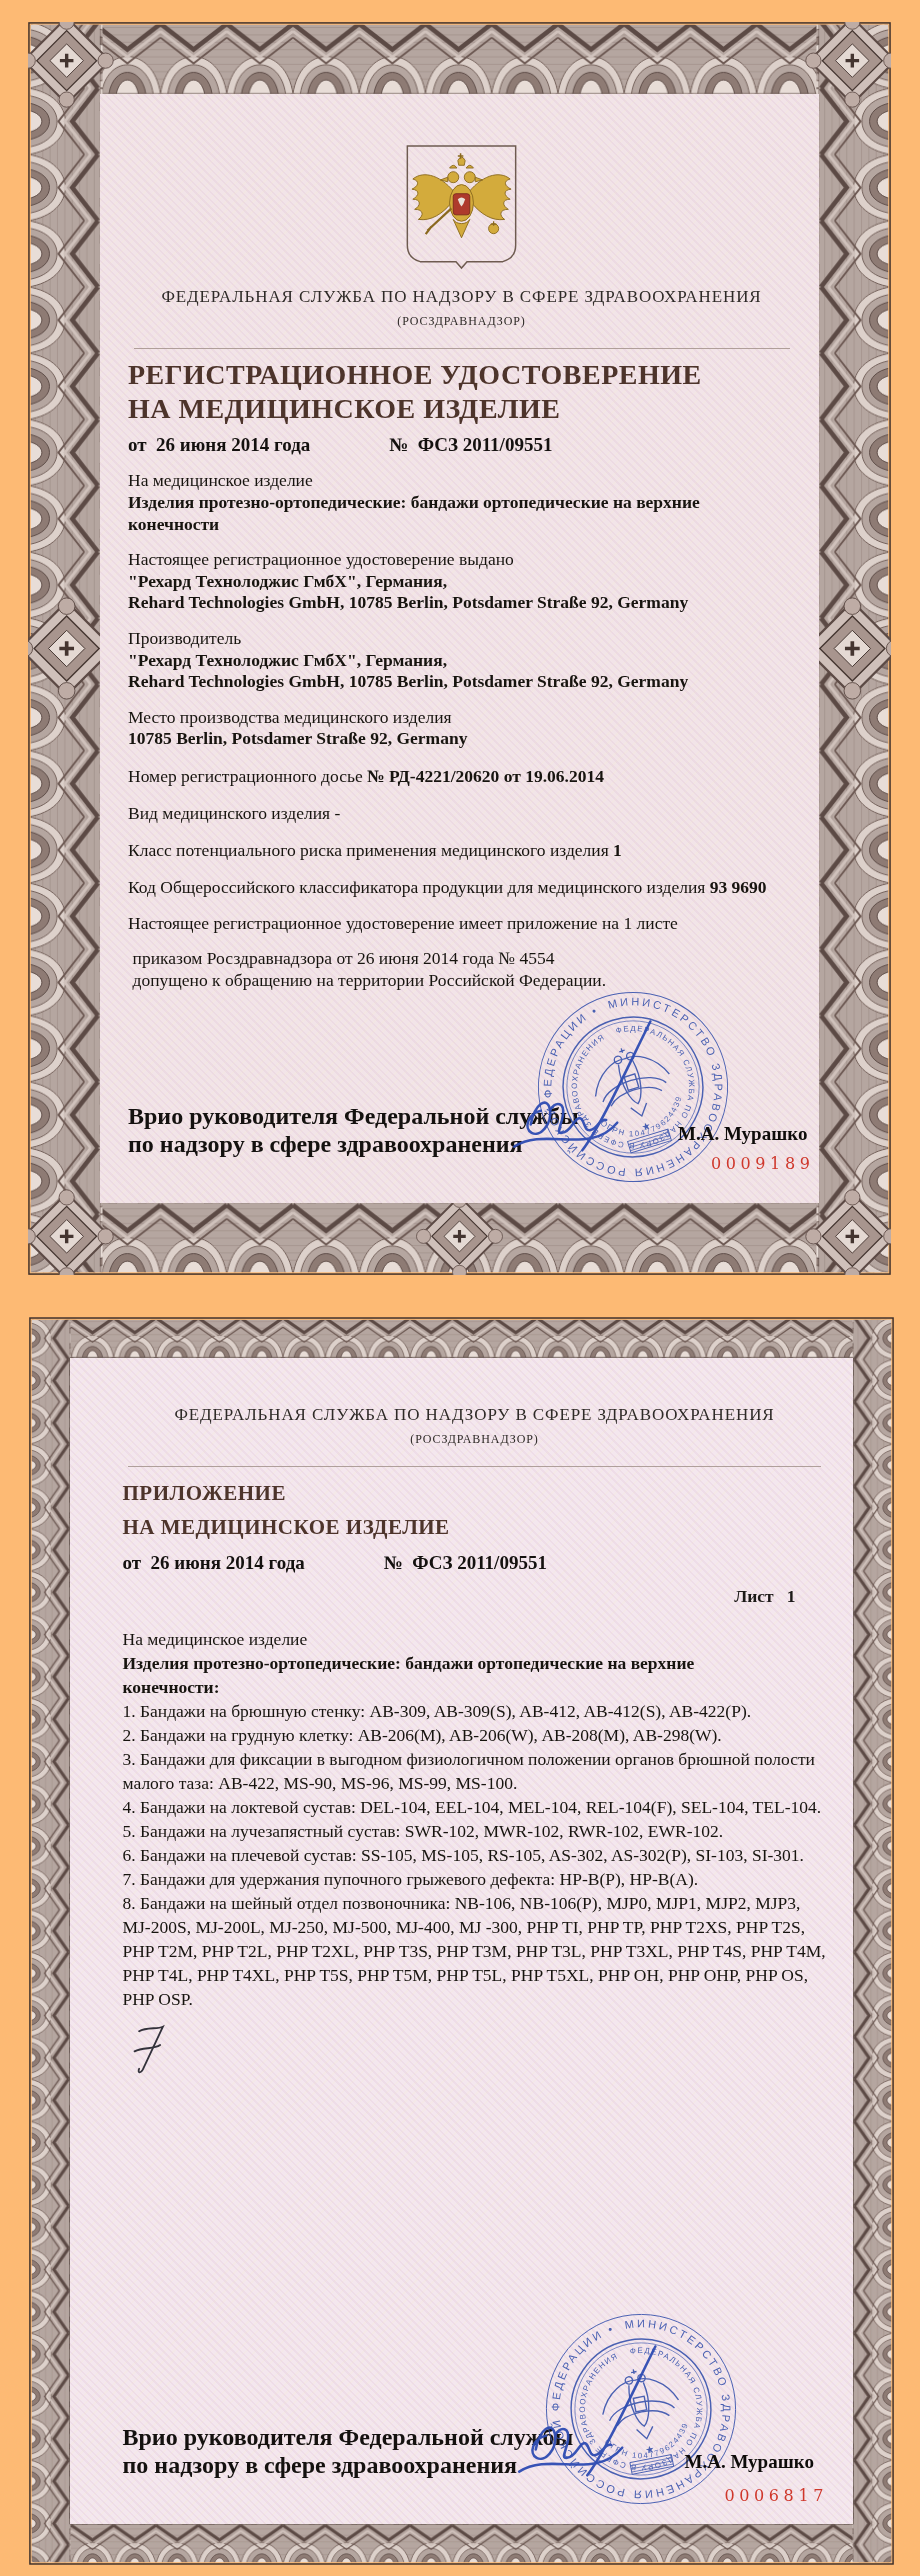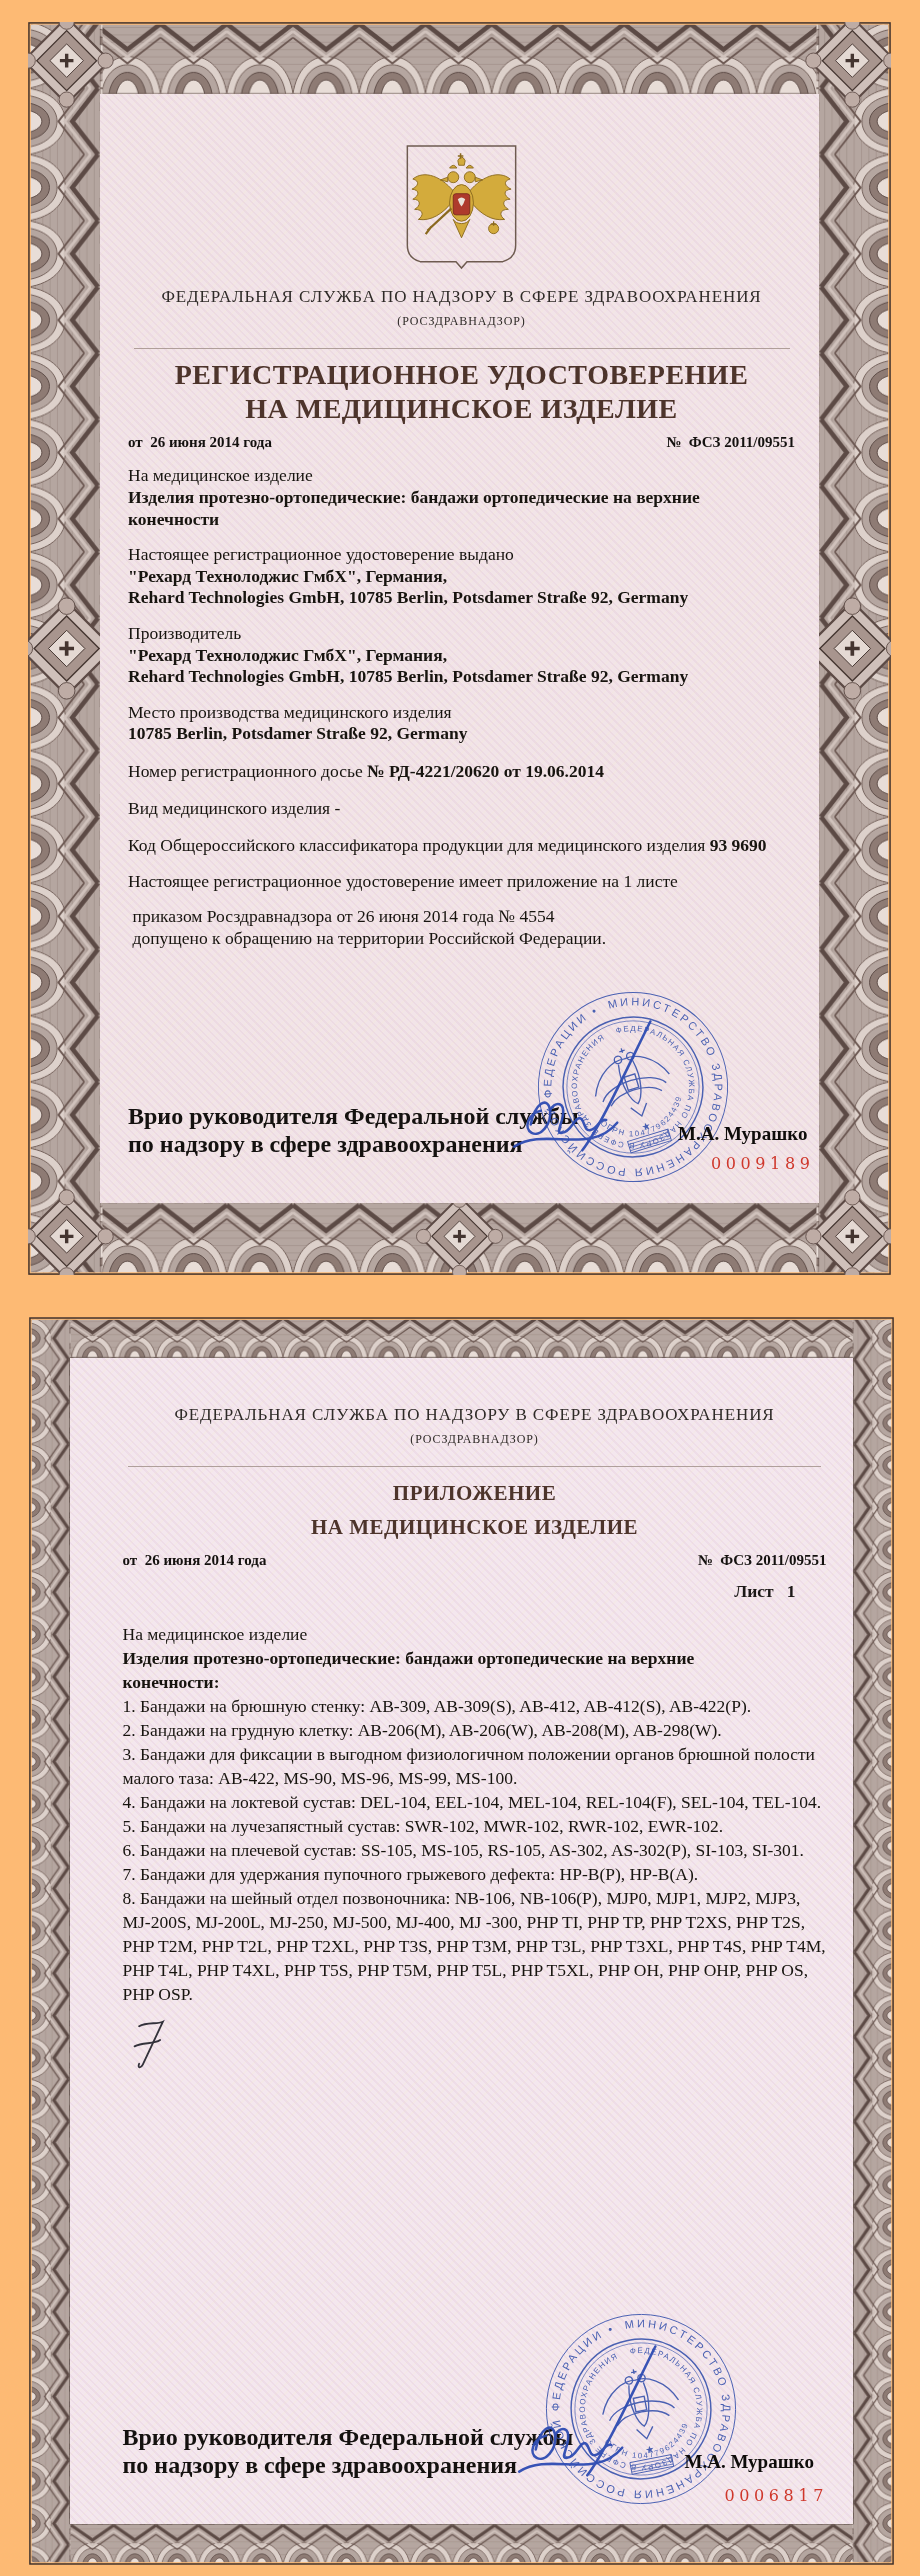--- a/index.html
+++ b/index.html
@@ -16,25 +16,25 @@
   .doc1 .inner{left:72px;top:72px;right:72px;bottom:72px;}
   .doc2 .inner{left:41px;top:41px;right:41px;bottom:41px;
     background-color:#f4e7ee;}
   .content{position:relative;}
   .doc1 .content{padding:48px 24px 0 28px;}
   .doc2 .content{padding:44px 26px 0 53px;}
   .emblem{width:123px;height:131px;margin:0 auto 11px auto;display:block;}
   .authority{text-align:center;font-size:17px;letter-spacing:0.9px;color:#2e2a27;line-height:25px;}
   .authority .l2{font-size:12px;}
   .divider{border:none;border-top:0.9px solid #9a8880;margin:14px 5.5px 0 5.5px;opacity:.75;}
-  .doc-title{margin-top:9.2px;text-align:center;font-weight:bold;color:#4d342b;
+  .doc-title{margin-top:9.2px;text-align:left;font-weight:bold;color:#4d342b;
              font-size:28px;line-height:34px;letter-spacing:0.5px;}
   .doc2 .doc-title{font-size:21px;line-height:34px;}
-  .dateline{margin-top:8.3px;display:flex;justify-content:space-between;gap:79px;
-            font-weight:bold;font-size:15px;color:#14110f;}
+  .dateline{margin-top:8.3px;display:flex;justify-content:flex-start;gap:79px;
+            font-weight:bold;font-size:19px;color:#14110f;}
   .ws{white-space:pre;}
   .sheet-row{margin-top:12px;text-align:right;padding-right:31px;font-weight:bold;font-size:17.5px;}
   .body-text{margin-top:14px;font-size:17.5px;line-height:21.6px;color:#17140f;}
   .doc2 .body-text{margin-top:20px;line-height:24px;}
   .body-text p{margin:0;}
   .gap{margin-top:14px !important;}
   .gap-l{margin-top:15.6px !important;}
   .indent{padding-left:4.6px;}
   .b{font-weight:bold;}
   .footer-sign{position:absolute;font-weight:bold;font-size:24px;line-height:28px;color:#14110f;}
@@ -174,20 +174,21 @@
           <p class="gap">Настоящее регистрационное удостоверение выдано</p>
           <p class="b">"Рехард Технолоджис ГмбХ", Германия,</p>
           <p class="b">Rehard Technologies GmbH, 10785 Berlin, Potsdamer Straße 92, Germany</p>
           <p class="gap">Производитель</p>
           <p class="b">"Рехард Технолоджис ГмбХ", Германия,</p>
           <p class="b">Rehard Technologies GmbH, 10785 Berlin, Potsdamer Straße 92, Germany</p>
           <p class="gap">Место производства медицинского изделия</p>
           <p class="b">10785 Berlin, Potsdamer Straße 92, Germany</p>
           <p class="gap-l"><span>Номер регистрационного досье </span><span class="b">№ РД-4221/20620 от 19.06.2014</span></p>
           <p class="gap-l">Вид медицинского изделия -</p>
+          <p class="gap-l"><span>Класс потенциального риска применения медицинского изделия </span><span class="b">1</span></p>
           <p class="gap-l"><span>Код Общероссийского классификатора продукции для медицинского изделия </span><span class="b">93 9690</span></p>
           <p class="gap">Настоящее регистрационное удостоверение имеет приложение на 1 листе</p>
           <p class="gap indent">приказом Росздравнадзора от 26 июня 2014 года № 4554</p>
           <p class="indent">допущено к обращению на территории Российской Федерации.</p>
         </div>
       </div>
 
       <div class="footer-sign">
         <div>Врио руководителя Федеральной службы</div>
         <div>по надзору в сфере здравоохранения</div>

